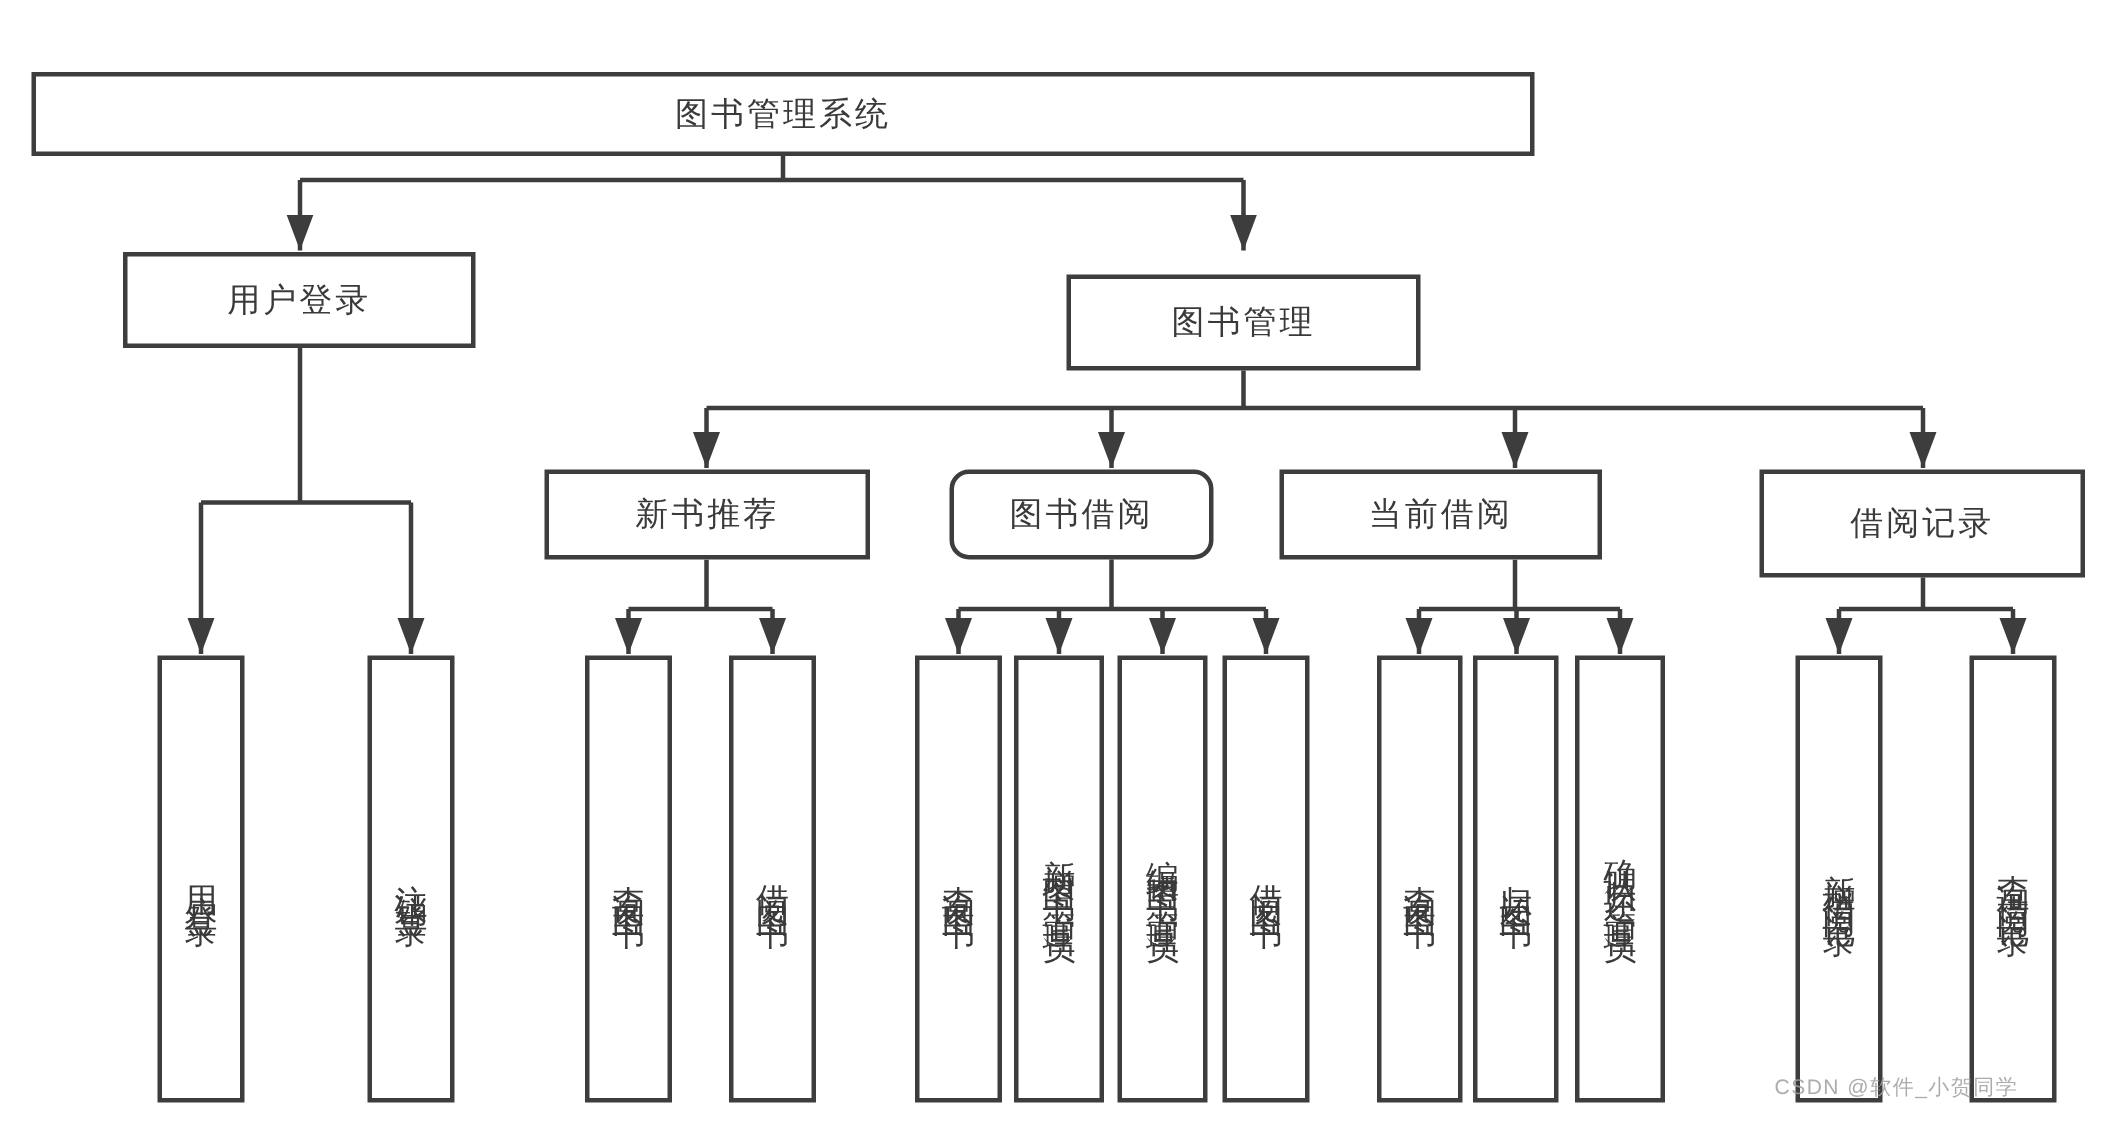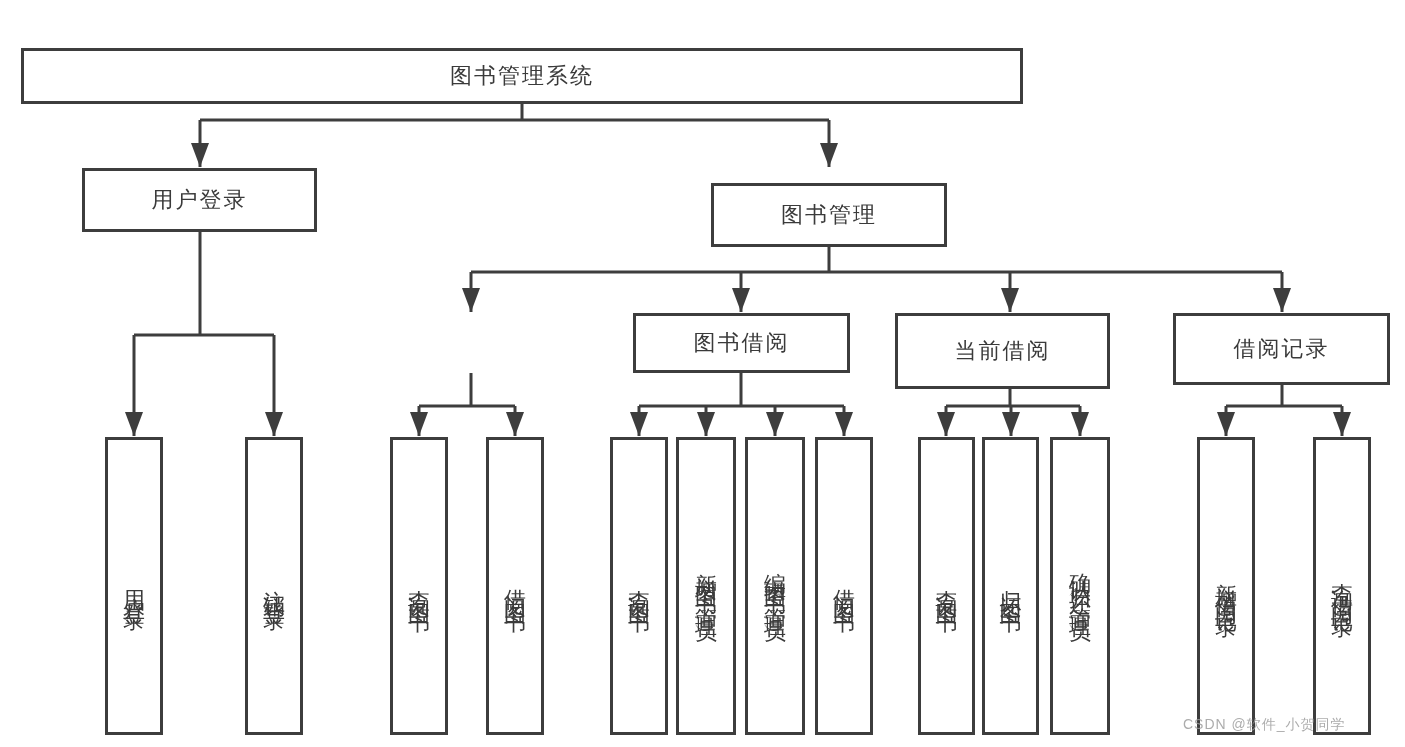--- a/index.html
+++ b/index.html
@@ -96,22 +96,23 @@
 
     <line x1="1226" y1="406" x2="1226" y2="436" stroke="#3d3d3d" stroke-width="3" marker-end="url(#arrowhead)"></line>
     <line x1="1342" y1="406" x2="1342" y2="436" stroke="#3d3d3d" stroke-width="3" marker-end="url(#arrowhead)"></line>
   </svg>
 
   <div class="box h" style="left:21px; top:13px; width:1002px; height:56px;margin-top:35px;">图书管理系统</div>
 
   <div class="box h" style="left:82px; top:168px; width:235px; height:64px;">用户登录</div>
   <div class="box h" style="left:711px; top:168px; width:236px; height:64px;margin-top:15px;">图书管理</div>
 
-  <div class="box h" style="left:633px; top:313px; width:217px; height:60px;">图书借阅</div>
-  <div class="box h" style="left:895px; top:313px; width:215px; height:76px;">当前借阅</div>
+  <div class="box h" style="left:363px; top:313px; width:217px; height:60px;">新书推荐</div>
+  <div class="box h" style="left:633px; top:313px; width:176px; height:60px;border-radius:13px;">图书借阅</div>
+  <div class="box h" style="left:853px; top:313px; width:215px; height:60px;">当前借阅</div>
   <div class="box h" style="left:1173px; top:313px; width:217px; height:72px;">借阅记录</div>
 
   <div class="box v" style="left:105px; top:437px; width:58px; height:298px;">用户登录</div>
   <div class="box v" style="left:245px; top:437px; width:58px; height:298px;">注销登录</div>
 
   <div class="box v" style="left:390px; top:437px; width:58px; height:298px;">查询图书</div>
   <div class="box v" style="left:486px; top:437px; width:58px; height:298px;">借阅图书</div>
 
   <div class="box v" style="left:610px; top:437px; width:58px; height:298px;">查询图书</div>
   <div class="box v" style="left:676px; top:437px; width:60px; height:298px;">新增图书（管理员）</div>

